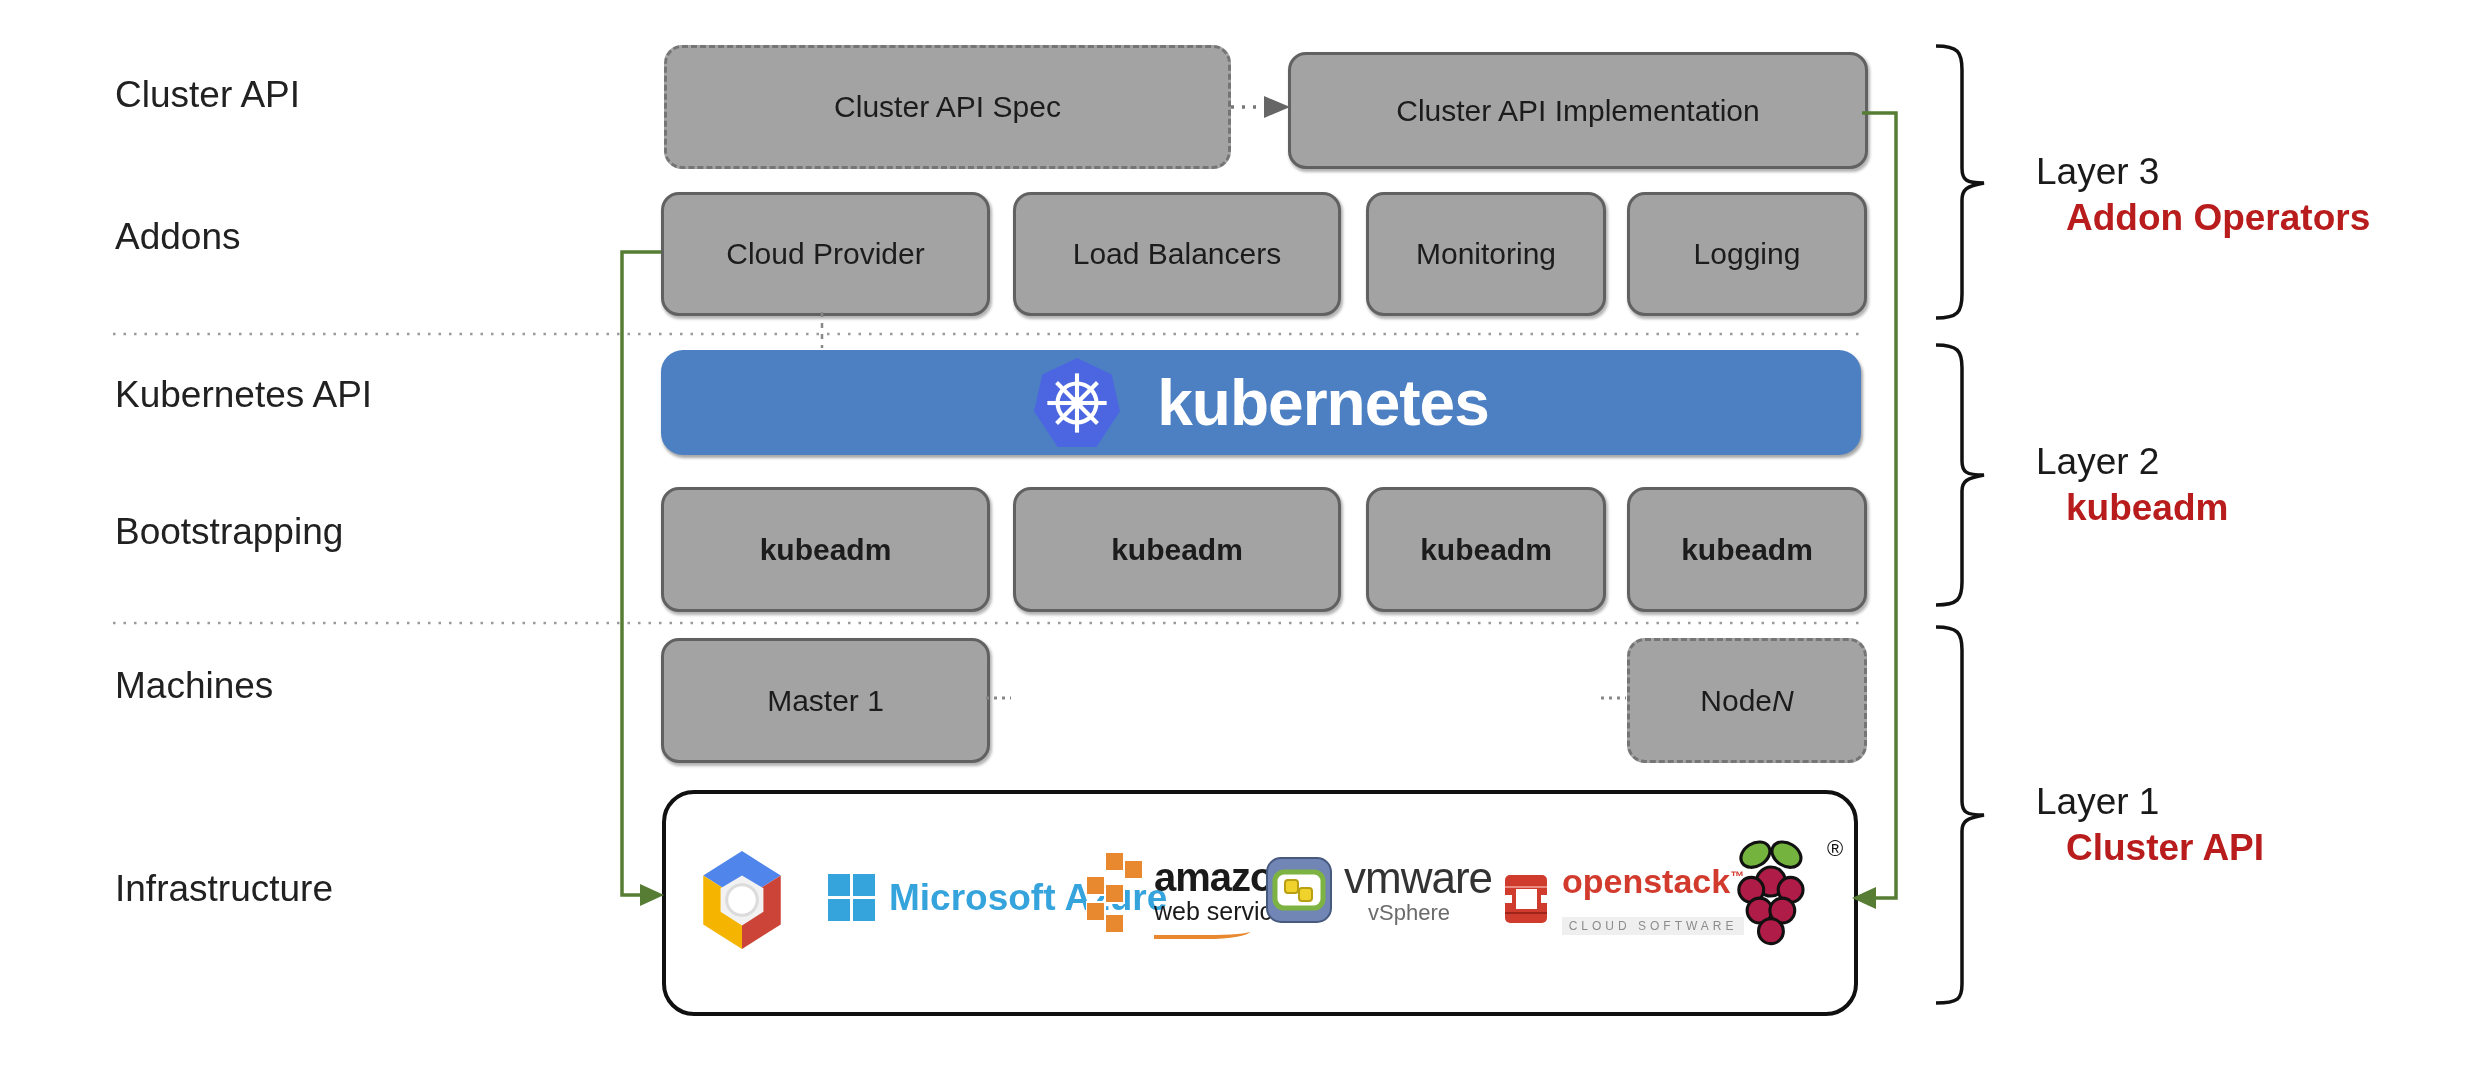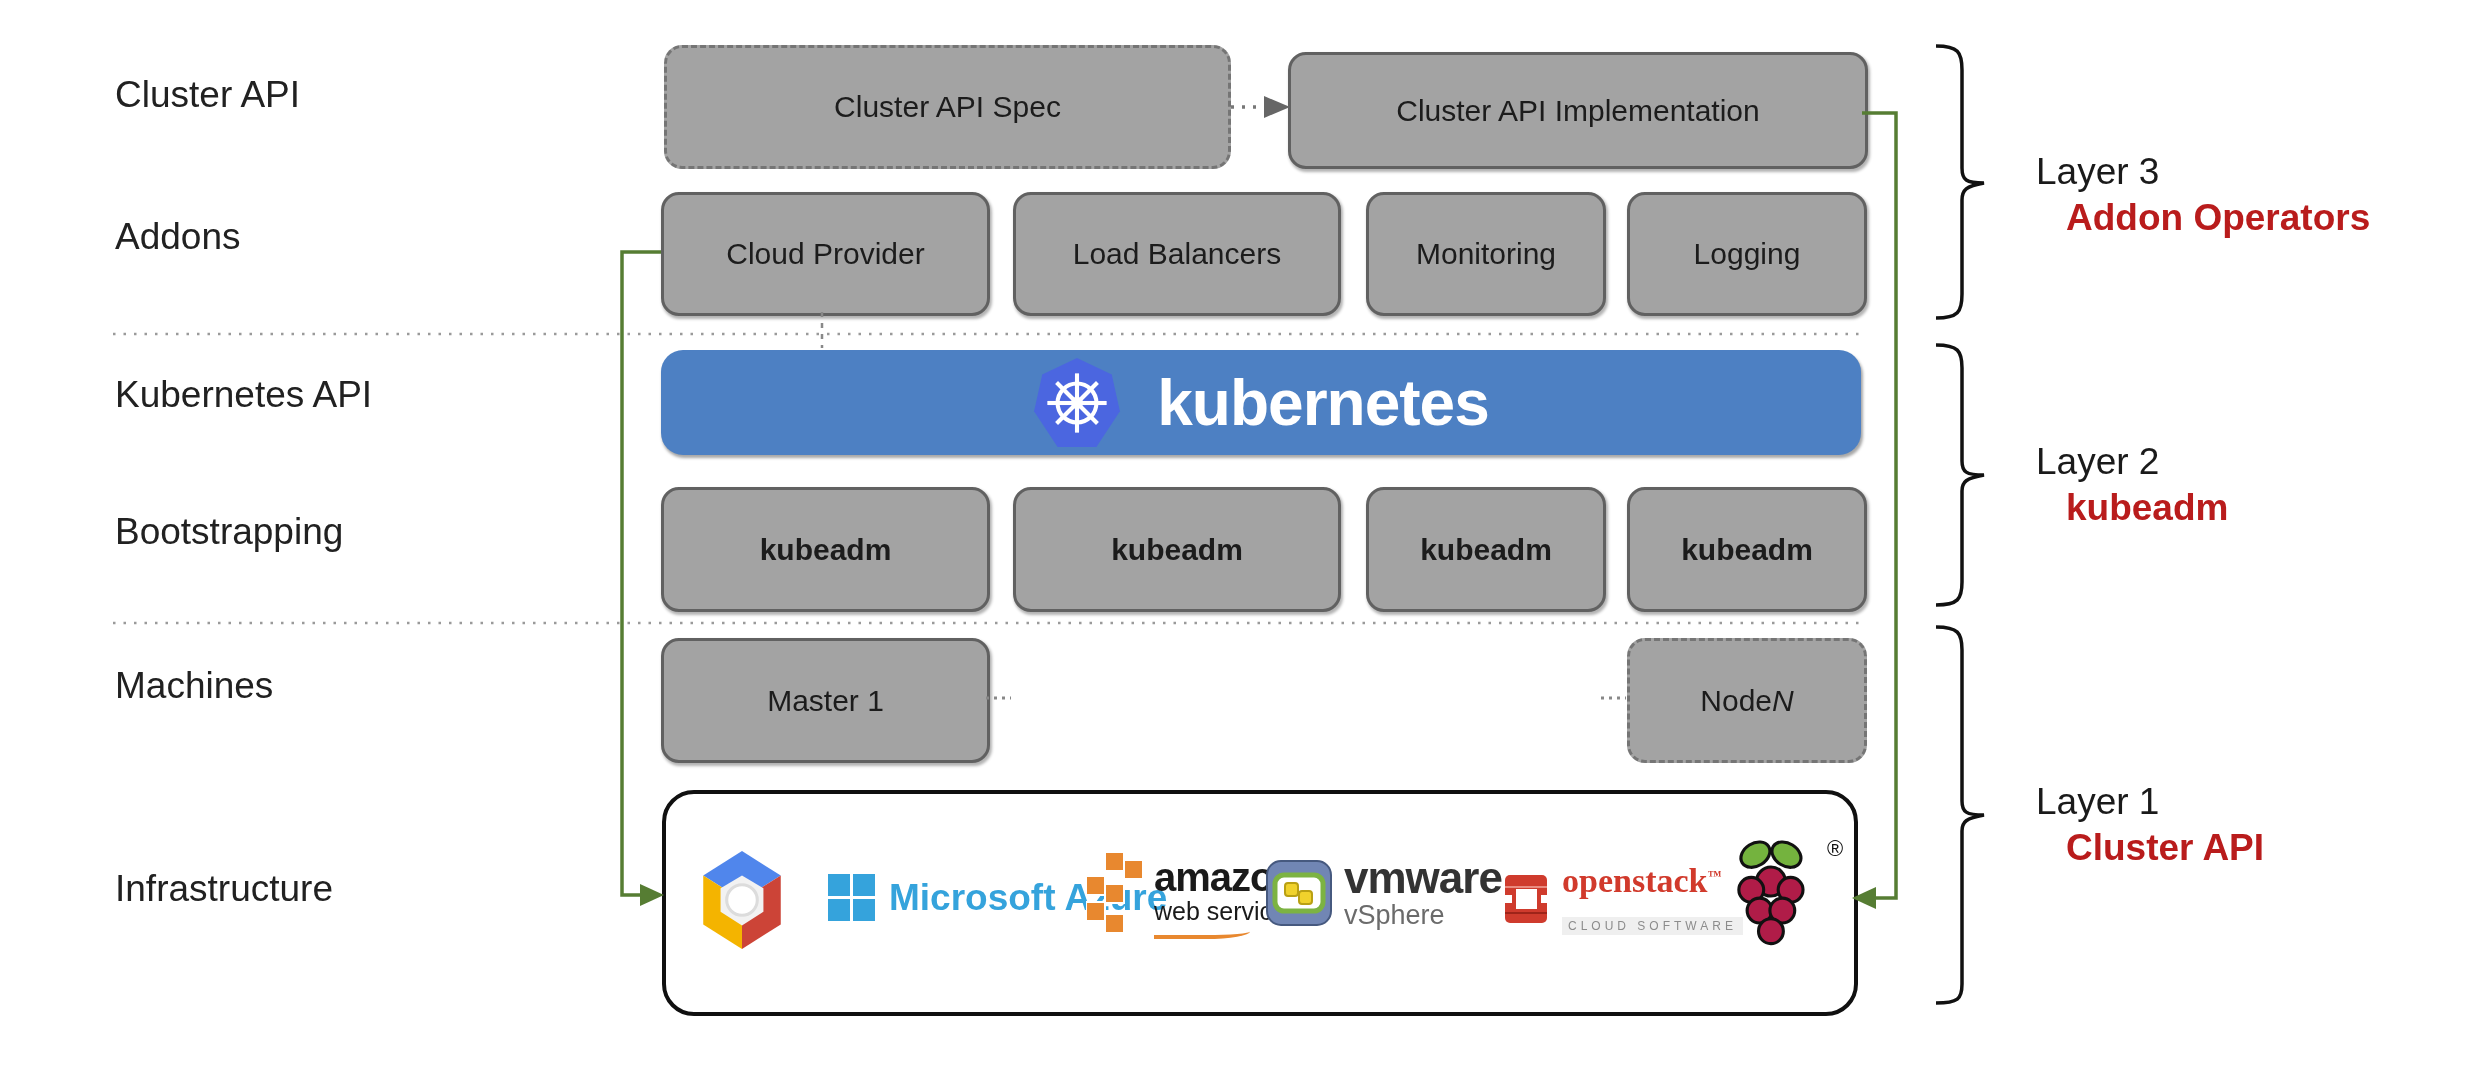--- a/index.html
+++ b/index.html
@@ -34,25 +34,25 @@
   .logo{position:absolute;display:flex;align-items:center;}
 
   .azure-text{font-size:37px;font-weight:bold;color:#35a3dc;margin-left:14px;white-space:nowrap;}
 
   .aws-text{display:flex;flex-direction:column;margin-left:10px;line-height:1;}
   .aws-line1{font-size:40px;font-weight:bold;color:#1a1a1a;letter-spacing:-1px;}
   .aws-line2{font-size:25px;color:#1a1a1a;margin-top:2px;letter-spacing:0px;}
   .aws-smile{width:96px;height:10px;border-bottom:4px solid #e8882f;border-radius:0 0 60%/10px 60%;margin-top:1px;}
 
   .vm-text{display:flex;flex-direction:column;margin-left:12px;line-height:1;}
-  .vm-line1{font-size:44px;font-weight:bold;color:#333;letter-spacing:-1px;}
-  .vm-line2{font-size:27px;color:#6b6b6b;margin-top:2px;}
+  .vm-line1{font-size:44px;font-weight:normal;color:#333;letter-spacing:-1px;}
+  .vm-line2{font-size:22px;color:#6b6b6b;margin-top:2px;margin-left:24px;}
 
   .os-text{display:flex;flex-direction:column;margin-left:12px;line-height:1;}
-  .os-line1{font-size:34px;font-weight:bold;color:#d13a2c;font-family:Liberation Serif, serif;}
+  .os-line1{font-size:34px;font-weight:bold;color:#d13a2c;}
   .os-line1 sup{font-size:14px;}
   .os-line2{font-size:12px;color:#8c8c8c;letter-spacing:4px;background:#efefef;
             padding:3px 6px;margin-top:19px;text-align:center;}
 
   .reg-mark{font-size:22px;color:#111;margin-left:2px;align-self:flex-start;}
 
   svg.overlay{position:absolute;left:0;top:0;pointer-events:none;}
 </style>
 </head>
 <body>

